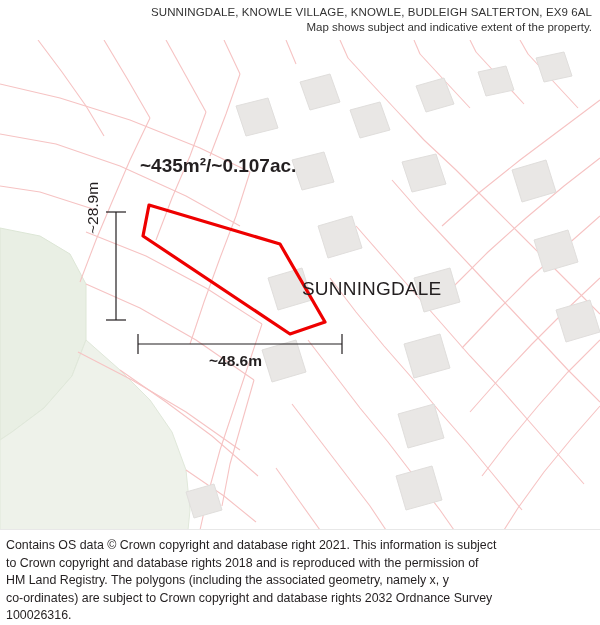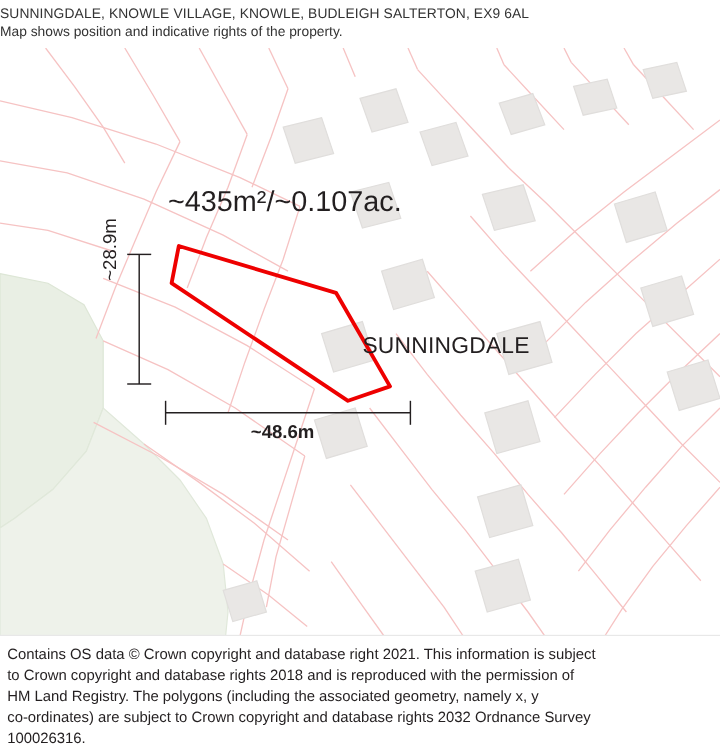--- a/index.html
+++ b/index.html
@@ -19,21 +19,21 @@
     width: 600px;
     height: 625px;
   }
   
   .header {
     position: absolute;
     top: 0;
     left: 0;
     width: 592px;
     height: 40px;
-    text-align: left;
+    text-align: right;
     padding-top: 5px;
     box-sizing: border-box;
   }
   .header .title {
     font-size: 11.5px;
     line-height: 15px;
     color: #333333;
     letter-spacing: 0.1px;
   }
   .header .subtitle {
@@ -56,21 +56,22 @@
   }
   .map-label {
     position: absolute;
     font-size: 15.5px;
     color: #231f20;
     white-space: nowrap;
   }
   #area-label {
     left: 140px;
     top: 115px;
-    font-size: 24px;
+    font-size: 19px;
+    font-weight: bold;
   }
   #estate-label {
     left: 302px;
     top: 238px;
     font-size: 19px;
     letter-spacing: 0.2px;
   }
   #width-label {
     left: 209px;
     top: 312px;
@@ -110,21 +111,21 @@
     background: #e8e8e8;
   }
 </style>
 </head>
 <body>
 
 <div class="page">
 
   <div class="header">
     <div class="title">SUNNINGDALE, KNOWLE VILLAGE, KNOWLE, BUDLEIGH SALTERTON, EX9 6AL</div>
-    <div class="subtitle">Map shows position and indicative rights of the property.</div>
+    <div class="subtitle">Map shows subject and indicative extent of the property.</div>
   </div>
 
   <div class="map">
     <svg width="600" height="490" viewBox="0 0 600 490">
 
       <rect x="0" y="0" width="600" height="490" fill="#ffffff"></rect>
 
       <g>
         <path d="M0,188 L40,196 L70,214 L86,244 L86,300 L72,336 L44,368 L12,392 L0,400 Z" fill="#e9efe4" stroke="#dde6d6" stroke-width="1"></path>
         <path d="M0,400 L12,392 L44,368 L72,336 L86,300 L120,330 L150,360 L172,392 L186,430 L190,470 L188,490 L0,490 Z" fill="#eef2ea" stroke="#e0e8da" stroke-width="1"></path>

